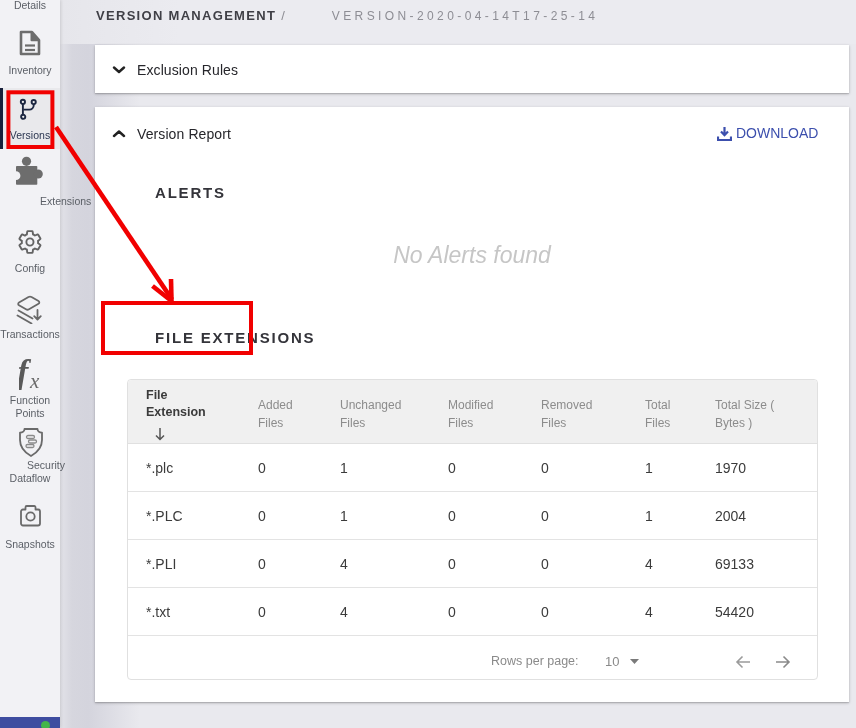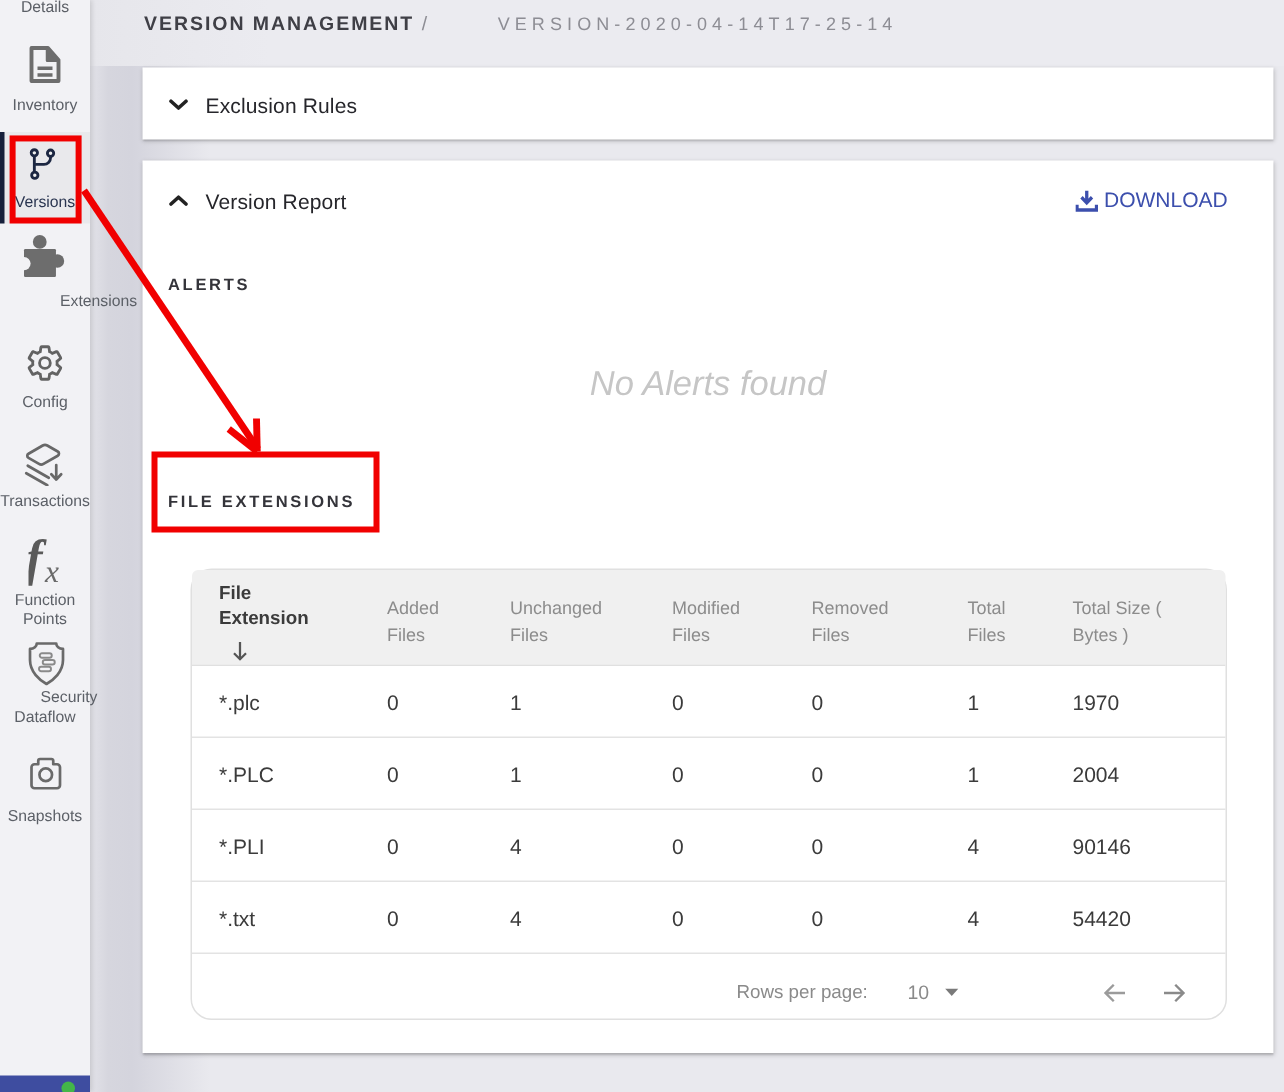--- a/index.html
+++ b/index.html
@@ -24,31 +24,31 @@
 #crumb { left:96px; top:8px; font-size:13px; font-weight:bold; letter-spacing:1.3px; color:#3f3f46; white-space:nowrap; }
 #crumb .sep { color:#8d8d94; font-weight:normal; margin:0 7px 0 5px; letter-spacing:0; }
 #crumb .sub { color:#8d8d94; font-weight:normal; font-size:12px; letter-spacing:3.4px;margin-left:40px; }
 
 
 .card { position:absolute; left:95px; width:754px; background:#fff;
   box-shadow:0 1px 3px rgba(0,0,0,.22),0 1px 1px rgba(0,0,0,.12); }
 #card1 { top:45px; height:48px; }
 #card2 { top:107px; height:595px; }
 .cardtitle { position:absolute; font-size:14px; letter-spacing:0.1px; color:#26262b; }
-.seclab { position:absolute; font-size:11px; font-weight:bold; letter-spacing:1.8px; color:#34343a; }
+.seclab { position:absolute; font-size:15px; font-weight:bold; letter-spacing:1.8px; color:#34343a;margin-left:43px; }
 
 #noalerts { position:absolute; left:0; width:754px; top:135px; text-align:center;
   font-size:23px; color:#c6c6c6;font-style:italic; }
 
 
 #dl { position:absolute; left:622px; top:18px; color:#3c4fad; font-size:14px; }
 
 
 #tbl { position:absolute; left:32px; top:272px; width:691px; height:301px;
-  border:1px solid #e0e0e0; border-radius:14px; background:#fff;padding-left:45px; }
+  border:1px solid #e0e0e0; border-radius:4px; background:#fff;padding-left:45px; }
 #thead { position:absolute; left:0; top:0; width:689px; height:64px; background:#f0f0f0;
   border-bottom:1px solid #e0e0e0; border-radius:4px 4px 0 0; }
 .hc { position:absolute; font-size:12px; color:#8c8c8c; line-height:18px; }
 .hc1 { color:#3b3b3b; font-weight:bold; font-size:12.5px; line-height:17px; }
 .row { position:absolute; left:0; width:689px; height:48px; border-bottom:1px solid #e3e3e3; }
 .cell { position:absolute; top:0; height:48px; line-height:48px; font-size:14px; color:#3b3b3b; }
 #pager { position:absolute; left:0; top:256px; width:689px; height:44px;
   font-size:12.5px; color:#8a8a8a; }
 .pg { position:absolute; top:0; height:51px; line-height:51px; white-space:nowrap; }
 
@@ -199,21 +199,21 @@
         <div class="cell c6">1</div>
       <div class="cell c7">2004</div>
     </div>
     <div class="row" style="top:160px;">
       <div class="cell c1">*.PLI</div>
         <div class="cell c2">0</div>
         <div class="cell c3">4</div>
       <div class="cell c4">0</div>
         <div class="cell c5">0</div>
         <div class="cell c6">4</div>
-      <div class="cell c7">90146</div>
+      <div class="cell c7">69133</div>
     </div>
     <div class="row" style="top:208px;">
       <div class="cell c1">*.txt</div>
         <div class="cell c2">0</div>
         <div class="cell c3">4</div>
       <div class="cell c4">0</div>
         <div class="cell c5">0</div>
         <div class="cell c6">4</div>
       <div class="cell c7">54420</div>
     </div>

